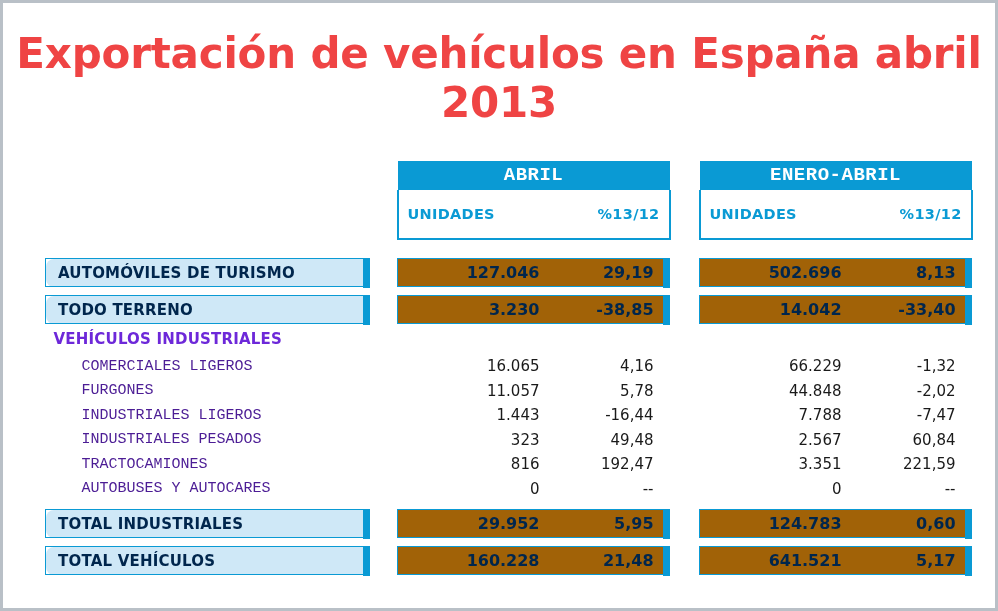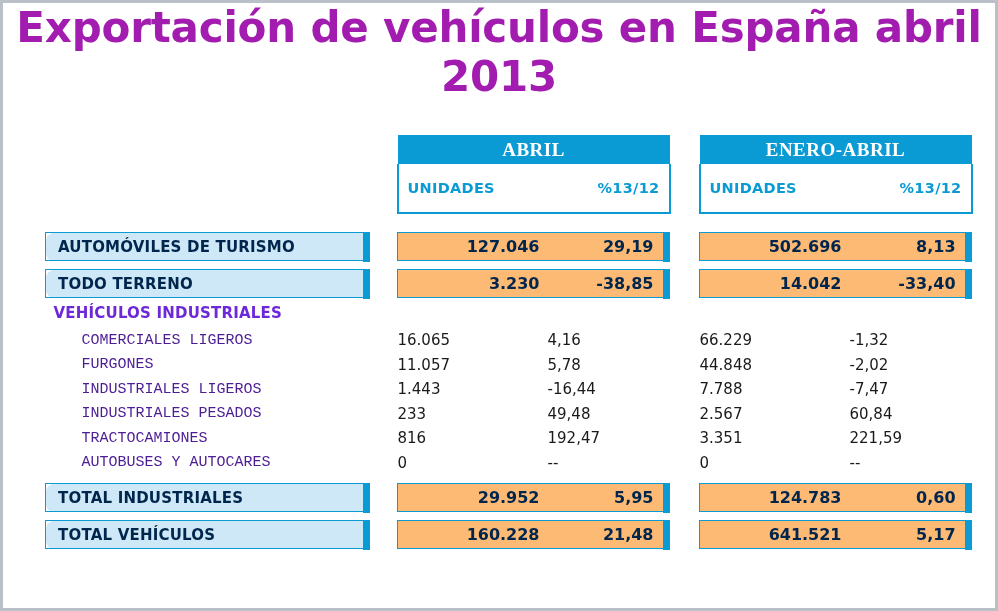--- a/index.html
+++ b/index.html
@@ -19,24 +19,25 @@
     border: 3px solid #b9c0c7;
     overflow: hidden;
   }
   .inner {
     position: absolute;
     left: 0; top: 0; right: 0; bottom: 0;
     padding: 0;
   }
   .title {
     text-align: center;
-    color: #a21caf;
+    color: #ef4444;
     font-size: 42px;
     font-weight: bold;
     letter-spacing: -0.2px;
+    margin-top: 26px;
     margin-bottom: 0;
     font-family: "DejaVu Sans", sans-serif;
   }
 
   table.data {
     border-collapse: collapse;
     margin-top: 34px;
     margin-left: 42px;
     width: 912px;
     table-layout: fixed;
@@ -57,21 +58,21 @@
   
   .grouphead {
     background: #0a9ad4;
     color: #ffffff;
     font-size: 19px;
     font-weight: bold;
     text-align: center;
     letter-spacing: 0.5px;
     height: 29px;
     line-height: 29px;
-    font-family: Liberation Serif, serif;
+    font-family: Liberation Mono, monospace;
   }
   .subhead-cell {
     background: #ffffff;
     border-left: 2px solid #0a9ad4;
     border-right: 2px solid #0a9ad4;
     border-bottom: 2px solid #0a9ad4;
     height: 26px;
   }
   .subhead-inner {
     display: flex;
@@ -111,21 +112,21 @@
     right: 0;
     top: -1.5px;
     bottom: -1.5px;
     width: 7px;
     background: #0a9ad4;
   }
 
   
   .band-val {
     position: relative;
-    background: #fdba74;
+    background: #a16207;
     border-top: 1.5px solid #0a9ad4;
     border-bottom: 1.5px solid #0a9ad4;
     height: 27px;
     color: #00264d;
     font-size: 16px;
     font-weight: bold;
     text-align: right;
     font-family: "DejaVu Sans", sans-serif;
   }
   .band-val.first {
@@ -160,20 +161,21 @@
   .item-label {
     color: #4c1d95;
     font-size: 15px;
     height: 24.5px;
     padding-left: 36px;
     font-family: Liberation Mono, monospace;
   }
   .item-val {
     color: #1a1a1a;
     font-size: 15px;
+    text-align: right;
     height: 24.5px;
     font-family: "DejaVu Sans", sans-serif;
   }
   .item-val.units { padding-right: 8px; }
   .item-val.pct { padding-right: 16px; }
 </style>
 </head>
 <body>
 
 <div class="page">
@@ -280,21 +282,21 @@
         <td></td>
         <td class="item-val units">1.443</td>
         <td class="item-val pct">-16,44</td>
         <td></td>
         <td class="item-val units">7.788</td>
         <td class="item-val pct">-7,47</td>
       </tr>
       <tr>
         <td class="item-label">INDUSTRIALES PESADOS</td>
         <td></td>
-        <td class="item-val units">233</td>
+        <td class="item-val units">323</td>
         <td class="item-val pct">49,48</td>
         <td></td>
         <td class="item-val units">2.567</td>
         <td class="item-val pct">60,84</td>
       </tr>
       <tr>
         <td class="item-label">TRACTOCAMIONES</td>
         <td></td>
         <td class="item-val units">816</td>
         <td class="item-val pct">192,47</td>

